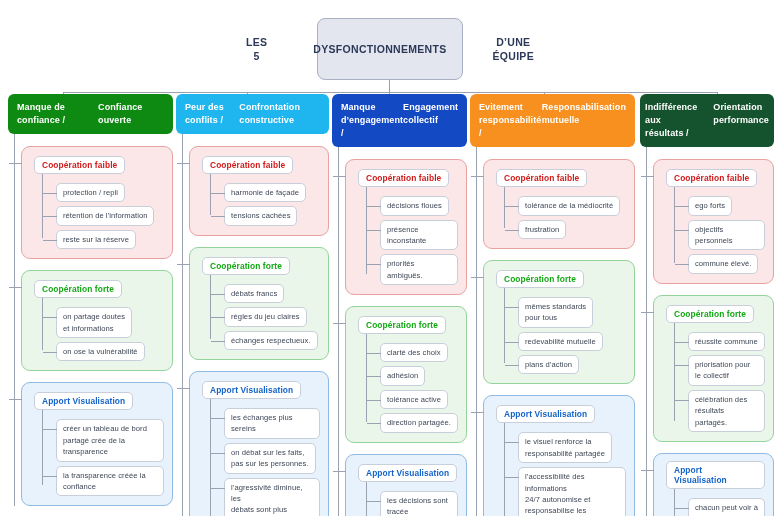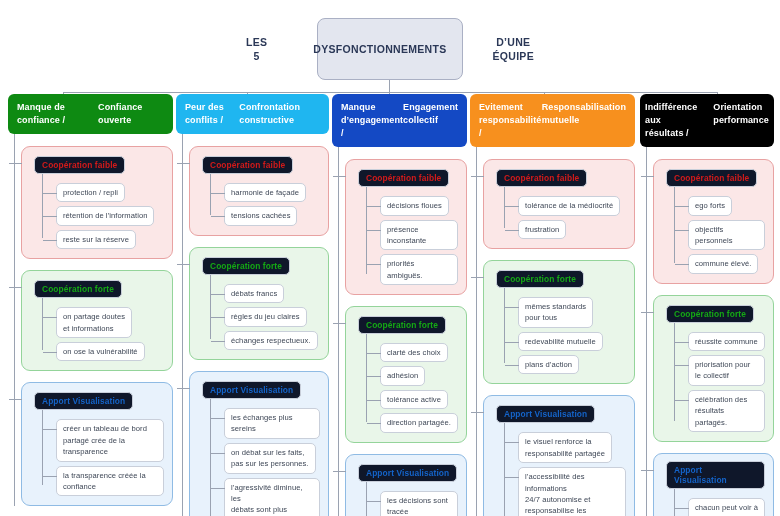--- a/index.html
+++ b/index.html
@@ -77,21 +77,21 @@
     left: -13px; top: 16px;
     width: 13px; height: 1px;
     background: #9aa2b1;
   }
   .group.red   { background: #fbe7e7; border-color: #e8a2a2; }
   .group.green { background: #e9f6e9; border-color: #94d49a; }
   .group.blue  { background: #e8f2fc; border-color: #8fbbe4; }
 
   .group-title {
     display: inline-block;
-    background: #0f172a;
+    background: #ffffff;
     border: 1px solid #c9cfda;
     border-radius: 5px;
     padding: 3px 7px;
     font-size: 8.4px;
     font-weight: bold;
     letter-spacing: .1px;
     margin-left: 4px;
   }
   .group.red   .group-title { color: #d11a1a; }
   .group.green .group-title { color: #14a814; }
@@ -293,21 +293,21 @@
 responsabilité partagée</div>
           <div class="leaf" style="white-space: pre-line;">l’accessibilité des informations
 24/7 autonomise et
 responsabilise les collaborateurs</div>
         </div>
       </div>
     </div>
   </div>
 
   <div class="column" style="left:640px; width:134px;">
-    <div class="cat-header" style="background:#000000;gap:16px;">
+    <div class="cat-header" style="background:#14532d;gap:16px;">
       <span>Indifférence aux résultats /</span>
       <span>Orientation performance</span>
     </div>
     <div class="col-body">
       <div class="spine"></div>
 
       <div class="group red">
         <div class="group-title">Coopération faible</div>
         <div class="leaves">
           <div class="leaf">ego forts</div>

